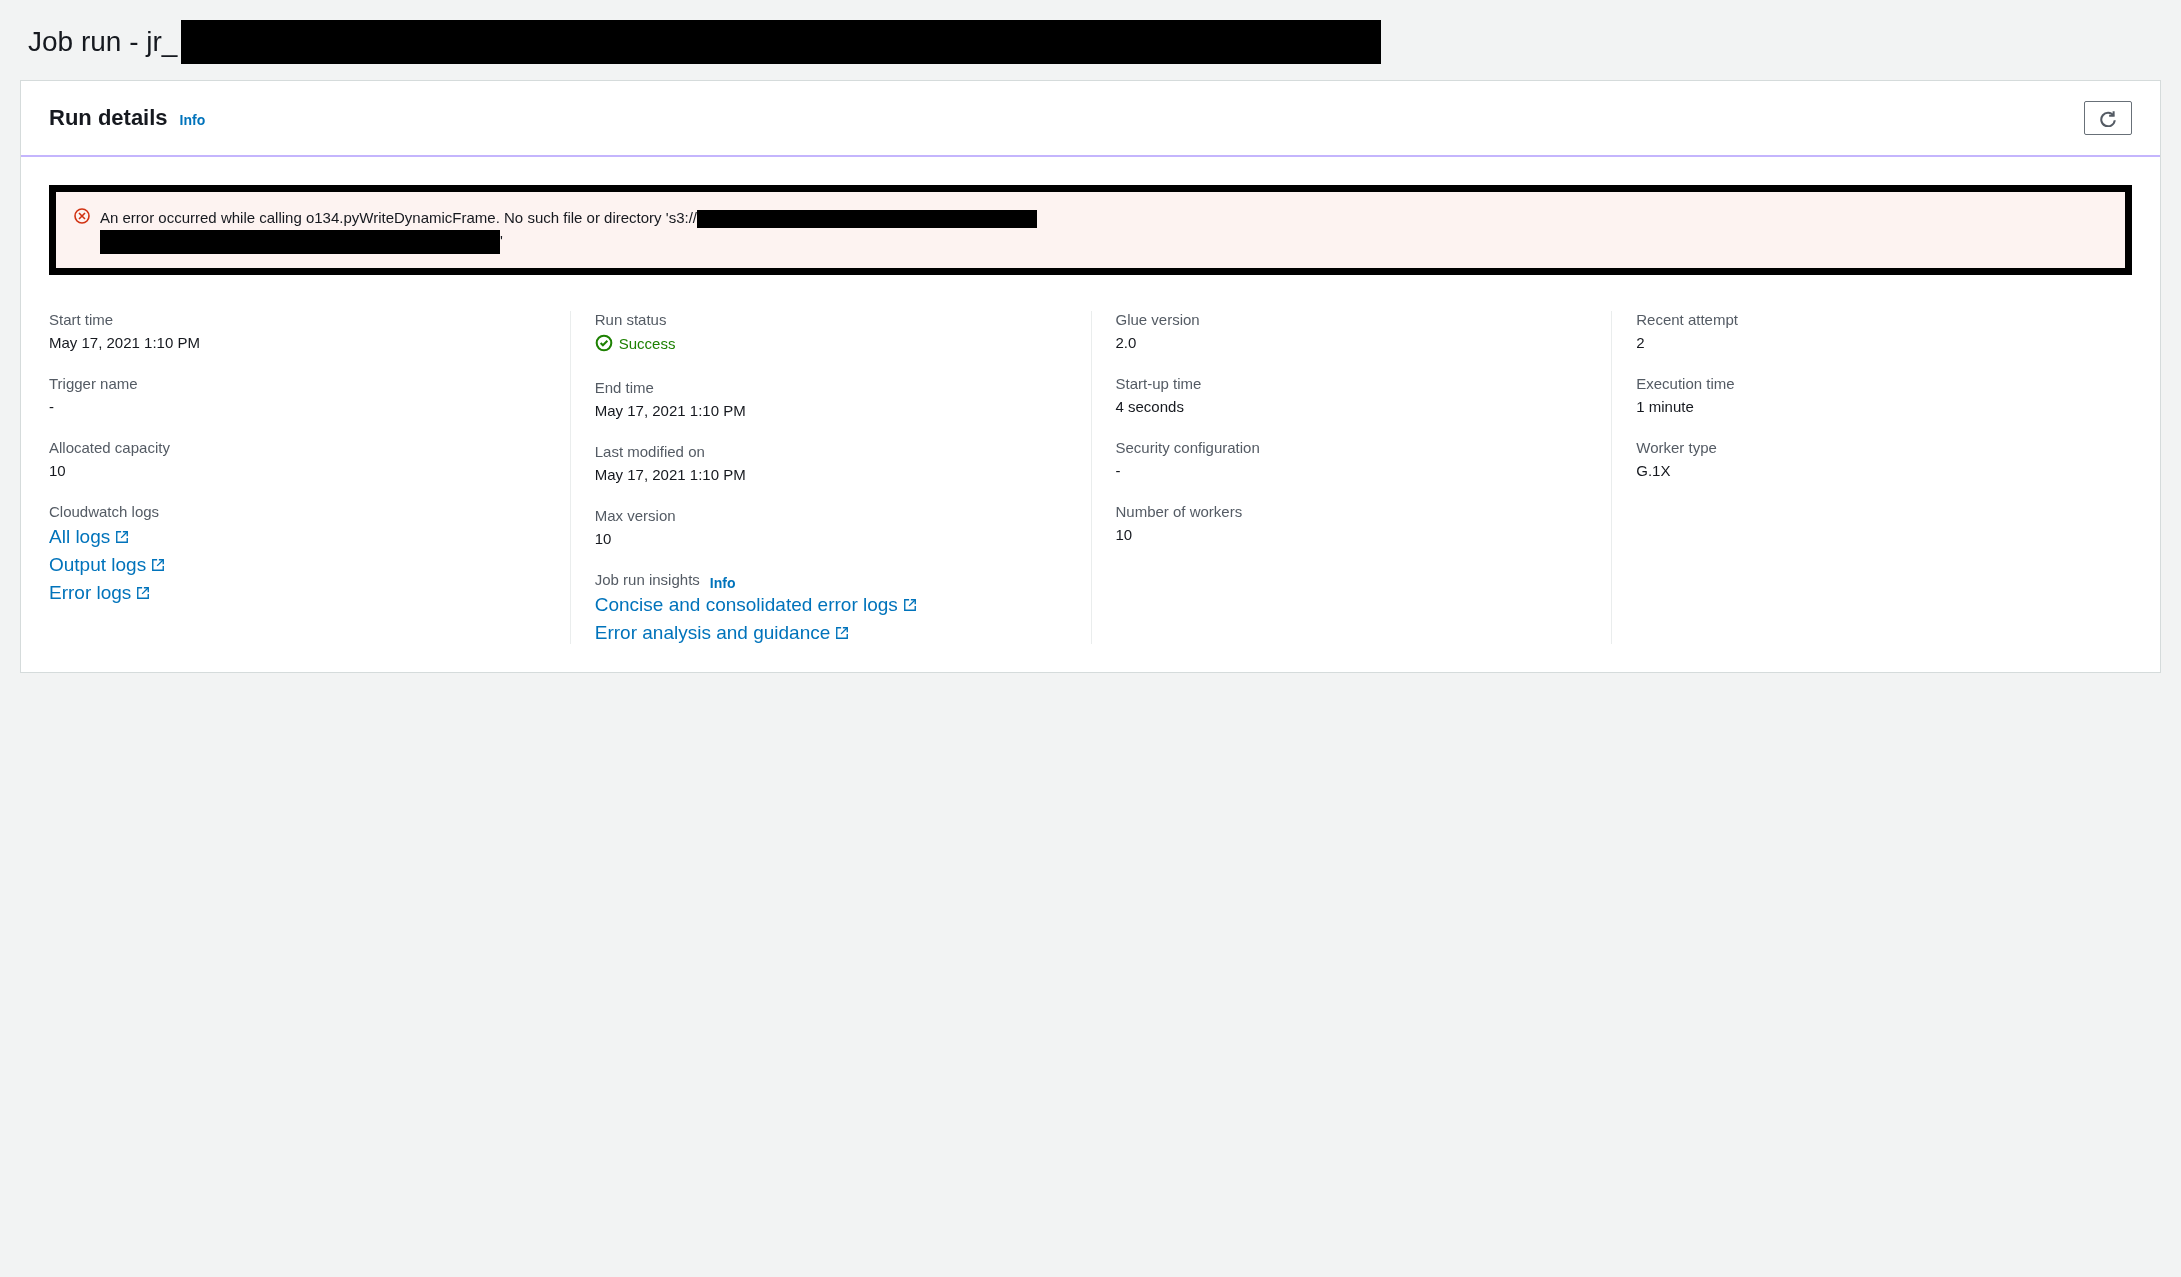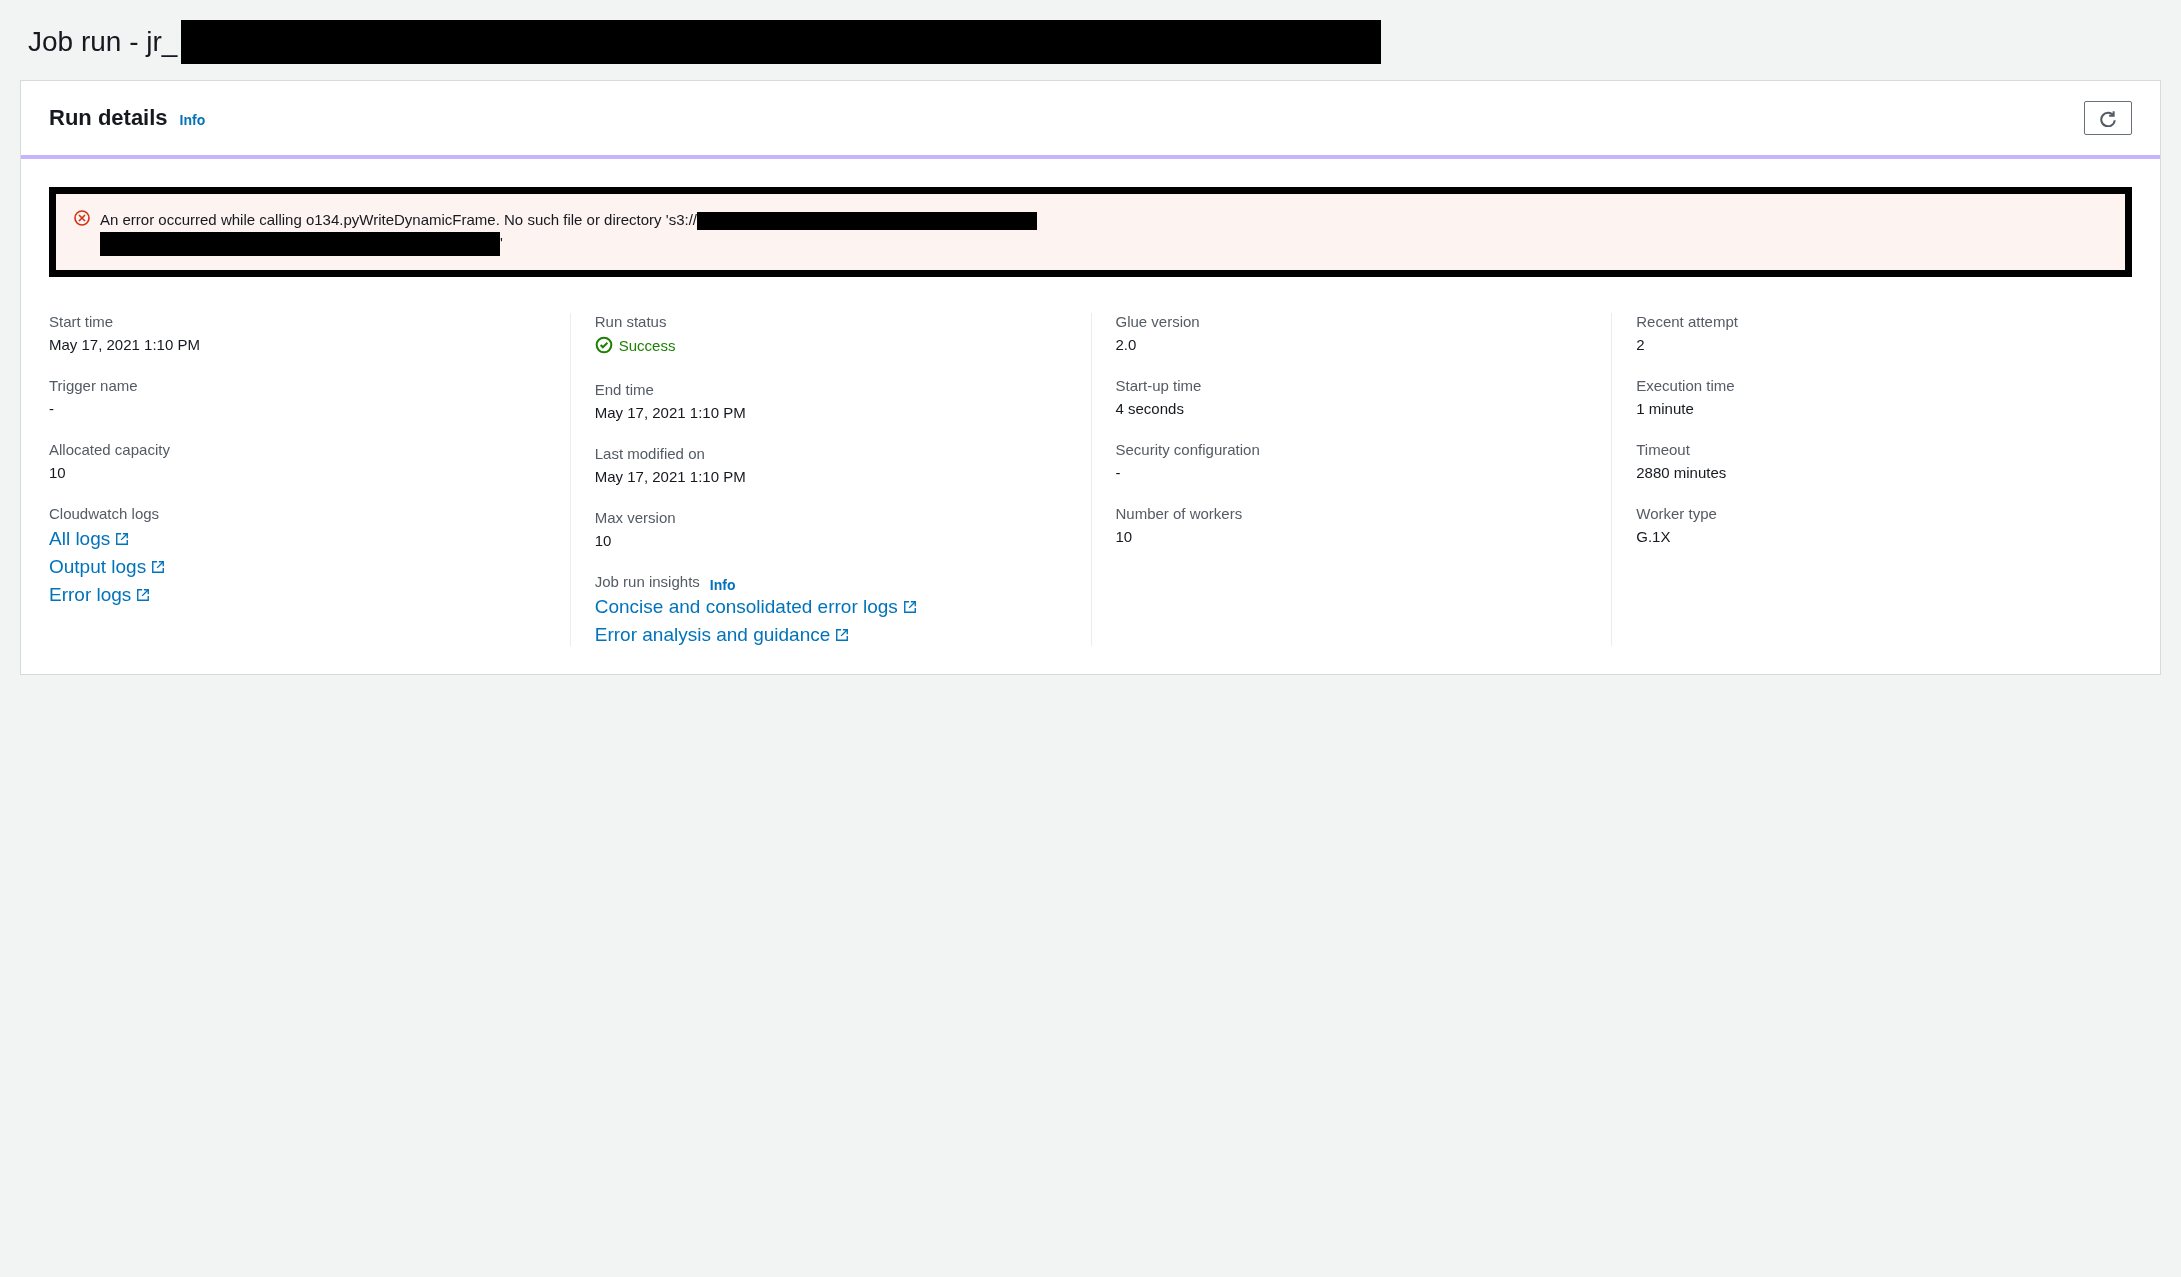--- a/index.html
+++ b/index.html
@@ -3,21 +3,21 @@
   <meta charset="utf-8">
   <style>
     * { box-sizing: border-box; margin: 0; padding: 0; }
     body { font-family: "Amazon Ember", "Helvetica Neue", Arial, sans-serif; background: #f2f3f3; color: #16191f; font-size: 14px; }
     
     .page-title { font-size: 28px; font-weight: 400; padding: 20px 28px 16px; display: flex; align-items: center; }
     .redact-title { display: inline-block; background: #000; width: 1200px; height: 44px; margin-left: 4px; vertical-align: middle; }
     
     .panel { background: #fff; border: 1px solid #d5dbdb; border-radius: 0; margin: 0 20px 20px 20px; }
     
-    .panel-header { display: flex; align-items: center; justify-content: space-between; padding: 20px 28px; border-bottom: 4px solid #c4b5fd; }
+    .panel-header { display: flex; align-items: center; justify-content: space-between; padding: 20px 28px; border-bottom: 2px solid #c4b5fd; }
     .panel-title-wrap { display: flex; align-items: baseline; gap: 12px; }
     .panel-title { font-size: 22px; font-weight: 700; color: #16191f; }
     .info-link { color: #0073bb; font-size: 14px; font-weight: 700; cursor: pointer; text-align: right; }
     
     .refresh-btn { width: 48px; height: 34px; border: 1px solid #687078; border-radius: 2px; background: #fff; display: flex; align-items: center; justify-content: center; cursor: pointer; }
     
     .panel-body { padding: 28px; }
     
     .alert-error { border: 7px solid #000000; background: #fdf3f1; padding: 14px 18px; display: flex; gap: 10px; margin-bottom: 36px; }
     .alert-icon { flex-shrink: 0; margin-top: 2px; }
@@ -201,24 +201,20 @@
       <div class="detail-col">
         <div class="detail-item">
           <div class="detail-label">Recent attempt</div>
           <div class="detail-value">2</div>
         </div>
         <div class="detail-item">
           <div class="detail-label">Execution time</div>
           <div class="detail-value">1 minute</div>
         </div>
         <div class="detail-item">
-          <div class="detail-label">Timeout</div>
-          <div class="detail-value">2880 minutes</div>
-        </div>
-        <div class="detail-item">
           <div class="detail-label">Worker type</div>
           <div class="detail-value">G.1X</div>
         </div>
       </div>
 
     </div>
   </div>
 </div>
 
 </body></html>

